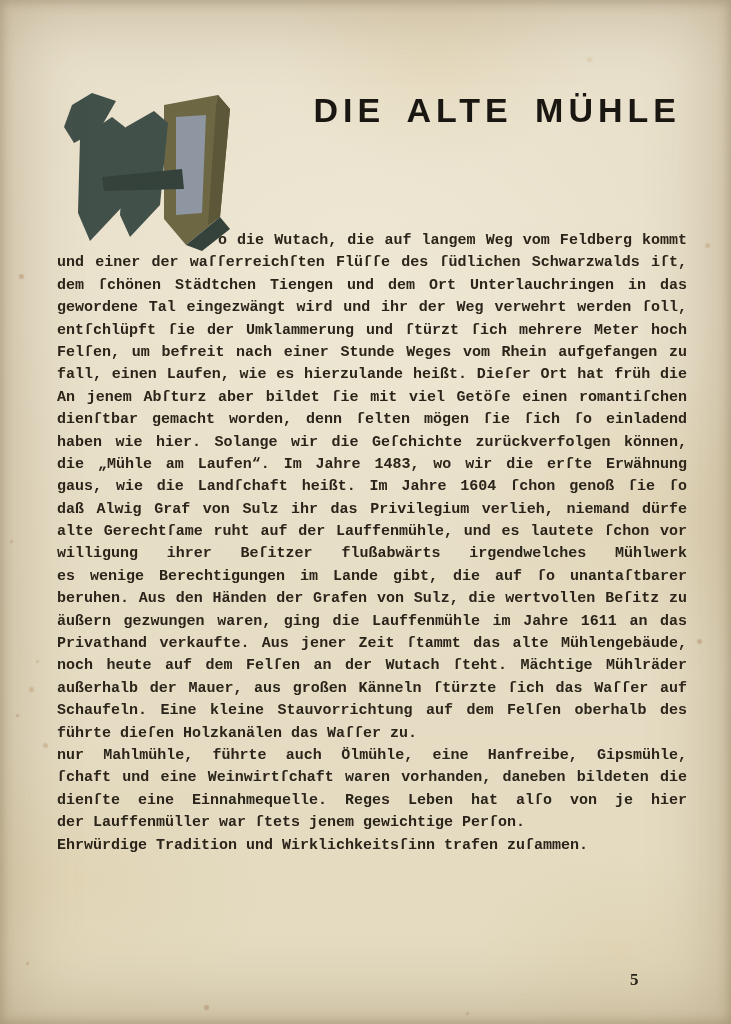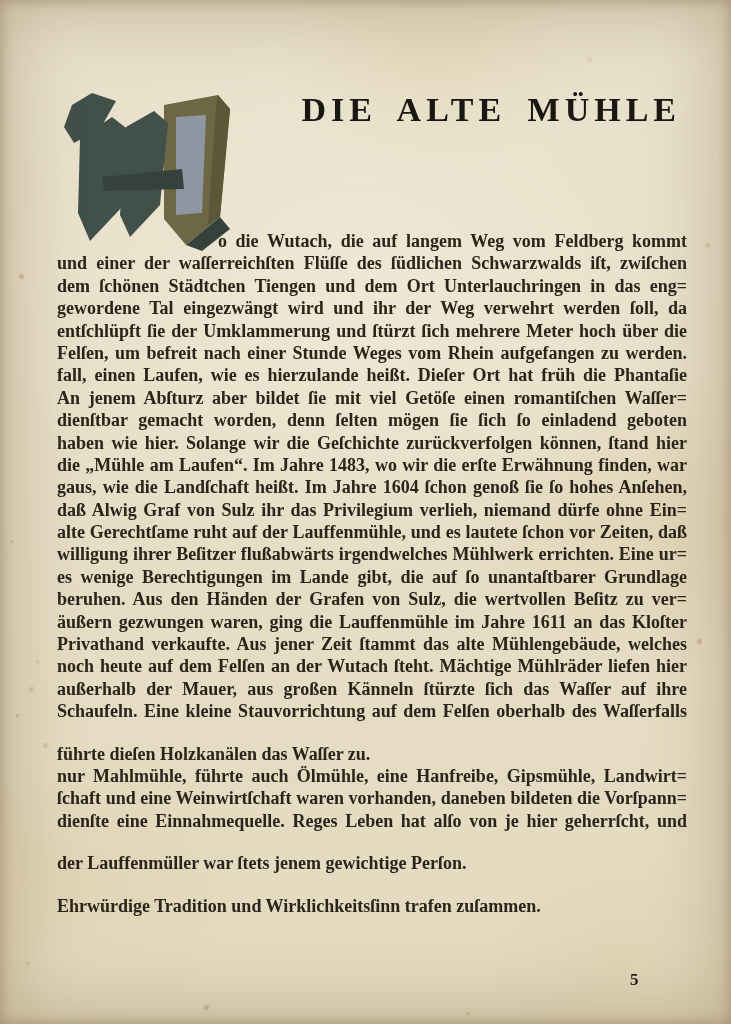--- a/index.html
+++ b/index.html
@@ -49,21 +49,21 @@
       588px 58px 2px 1px  rgba(195,155,95,.22),
       26px 962px 1px 0    rgba(150,95,50,.28),
       205px 1006px 1px 1px rgba(140,90,45,.28),
       466px 1012px 1px 0  rgba(140,90,45,.24);
   }
   .title {
     position: absolute;
     top: 91px;
     right: 50px;
     margin: 0;
-    font-family: Liberation Serif, serif;
+    font-family: Liberation Sans, sans-serif;
     font-weight: 700;
     font-size: 34px;
     letter-spacing: 5px;
     word-spacing: 8px;
     color: #1a1712;
     white-space: nowrap;
   }
   .dropcap {
     position: absolute;
     left: 60px;
@@ -71,35 +71,34 @@
     width: 172px;
     height: 166px;
   }
   .body {
     position: absolute;
     left: 57px;
     top: 230px;
     width: 630px;
     overflow: hidden;
     color: #2b241a;
-    font-family: Liberation Serif, serif;
+    font-family: Liberation Mono, monospace;
     font-weight: 700;
-    font-size: 18px;
+    font-size: 15px;
     line-height: 22.4px;
   }
   .text-line {
     text-align: justify;
     text-align-last: justify;
     white-space: normal;
     height: 22.4px;
     overflow: hidden;
   }
   .text-line.para-end {
     text-align-last: left;
-    margin-top: 20px;
   }
   .pageno {
     position: absolute;
     left: 630px;
     top: 970px;
     font-family: "Liberation Serif", "DejaVu Serif", serif;
     font-weight: 700;
     font-size: 17px;
     color: #221e16;
   }

